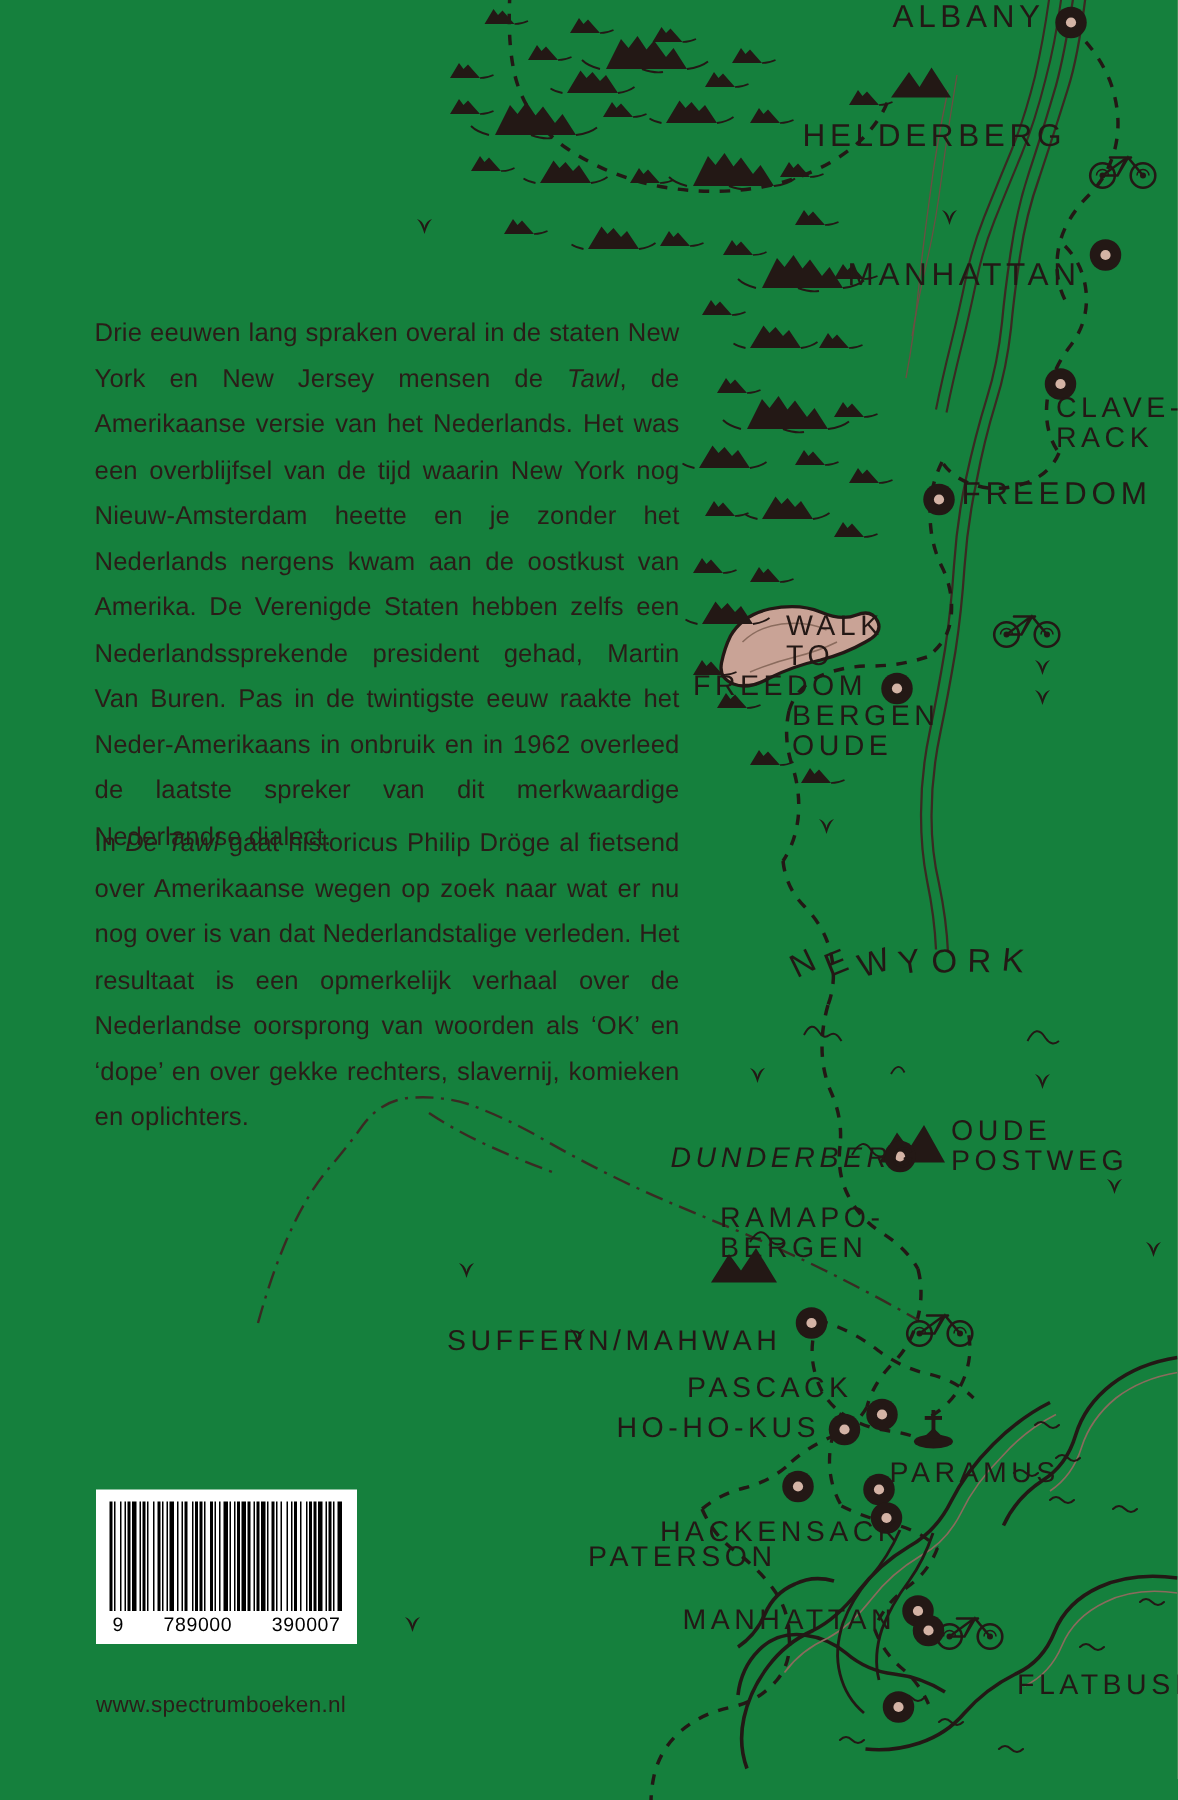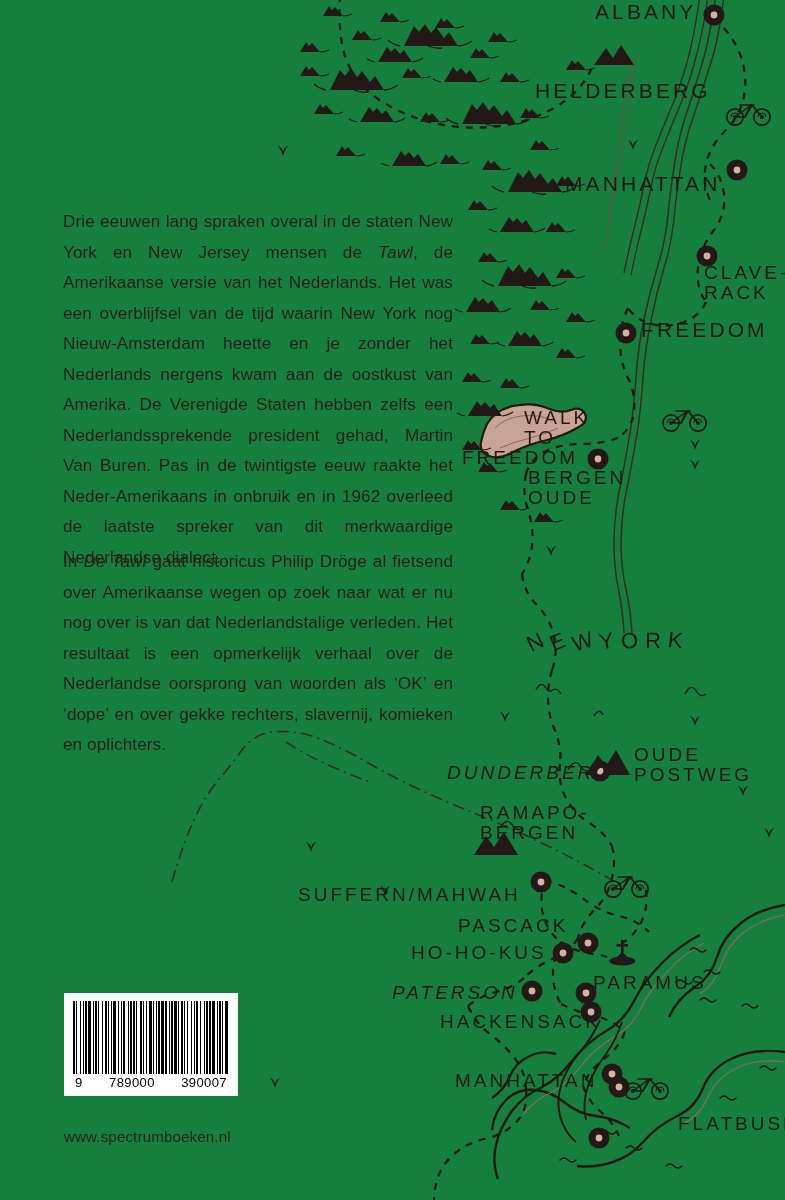--- a/index.html
+++ b/index.html
@@ -388,21 +388,21 @@
     </div>
 
     <div class="place l2" style="left:458px;top:915px;">
       <span class="smallcaps">PASCACK</span>
     </div>
 
     <div class="place l2" style="left:411px;top:942px;">
       <span class="smallcaps">HO-HO-KUS</span>
     </div>
 
-    <div class="place l2" style="left:392px;top:982px;font-style:italic;">
+    <div class="place l2" style="left:392px;top:1028px;">
       <span class="smallcaps">PATERSON</span>
     </div>
 
     <div class="place l2" style="left:593px;top:972px;">
       <span class="smallcaps">PARAMUS</span>
     </div>
 
     <div class="place l2" style="left:440px;top:1011px;">
       <span class="smallcaps">HACKENSACK</span>
     </div>

